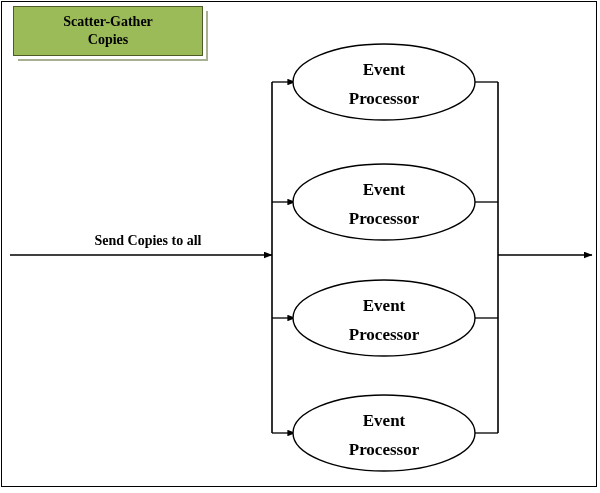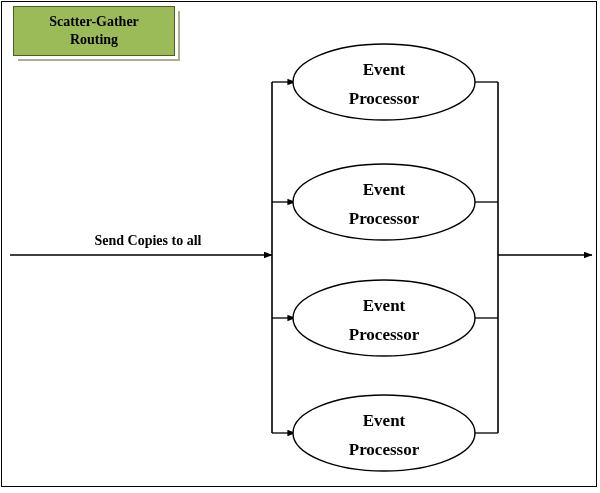--- a/index.html
+++ b/index.html
@@ -27,21 +27,21 @@
     height: 486px;
     border: 1px solid #000000;
     box-sizing: border-box;
     background: #ffffff;
   }
   
   #title-box {
     position: absolute;
     left: 13px;
     top: 6px;
-    width: 162px;
+    width: 190px;
     height: 50px;
     background: #9BBB59;
     border: 1px solid #4f5b26;
     box-sizing: border-box;
     box-shadow: 3px 3px 0 0 #ffffff, 5px 5px 0 0 #a8b092;
     display: flex;
     align-items: center;
     justify-content: center;
     text-align: center;
   }
@@ -151,17 +151,17 @@
     <g>
       <ellipse class="ellipse-shape" cx="384" cy="433" rx="91" ry="38"></ellipse>
       <text class="node-label" x="384" y="422">Event</text>
       <text class="node-label" x="384" y="451">Processor</text>
     </g>
   </svg>
 
   <div id="title-box">
     <div id="title-text">
       <span>Scatter-Gather</span><br>
-      <span>Routing</span>
+      <span>Copies</span>
     </div>
   </div>
 
 </div>
 
 </body></html>

